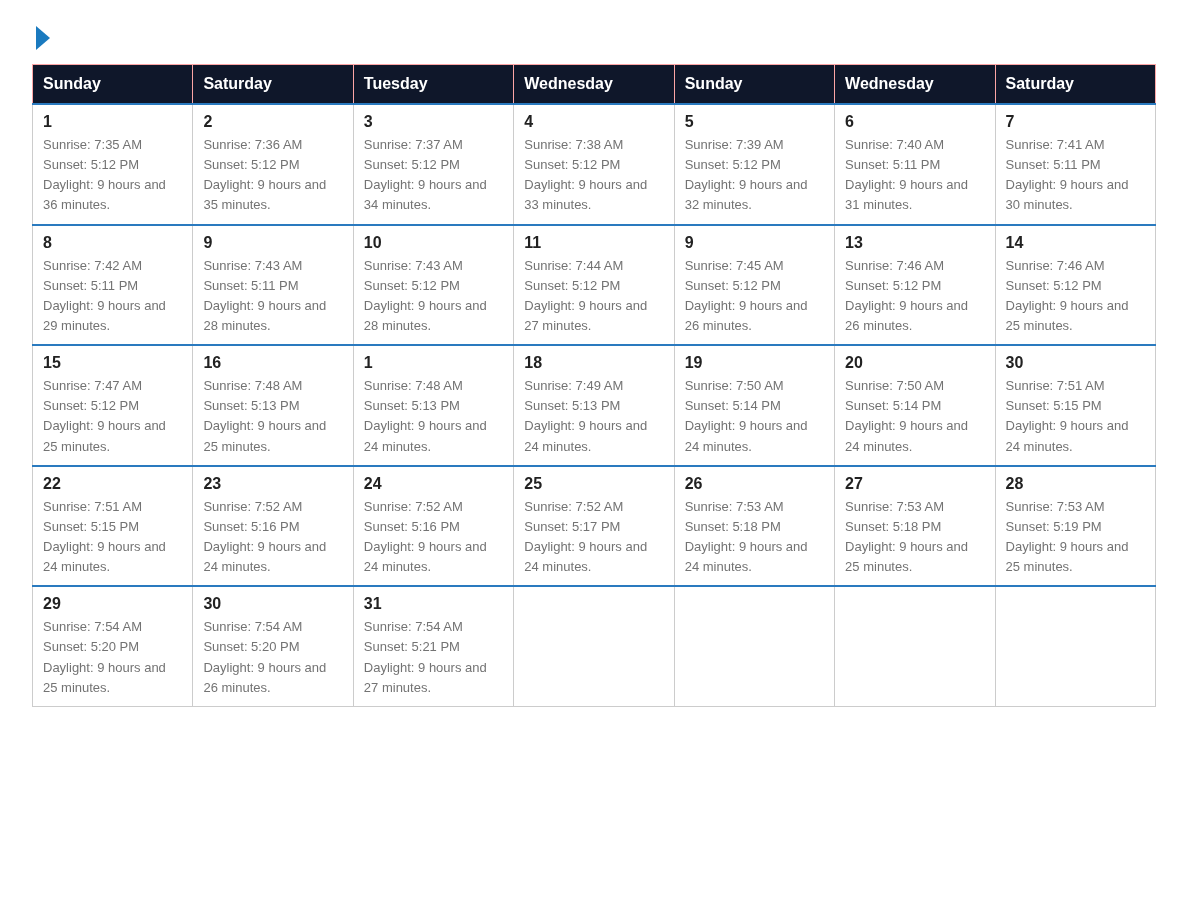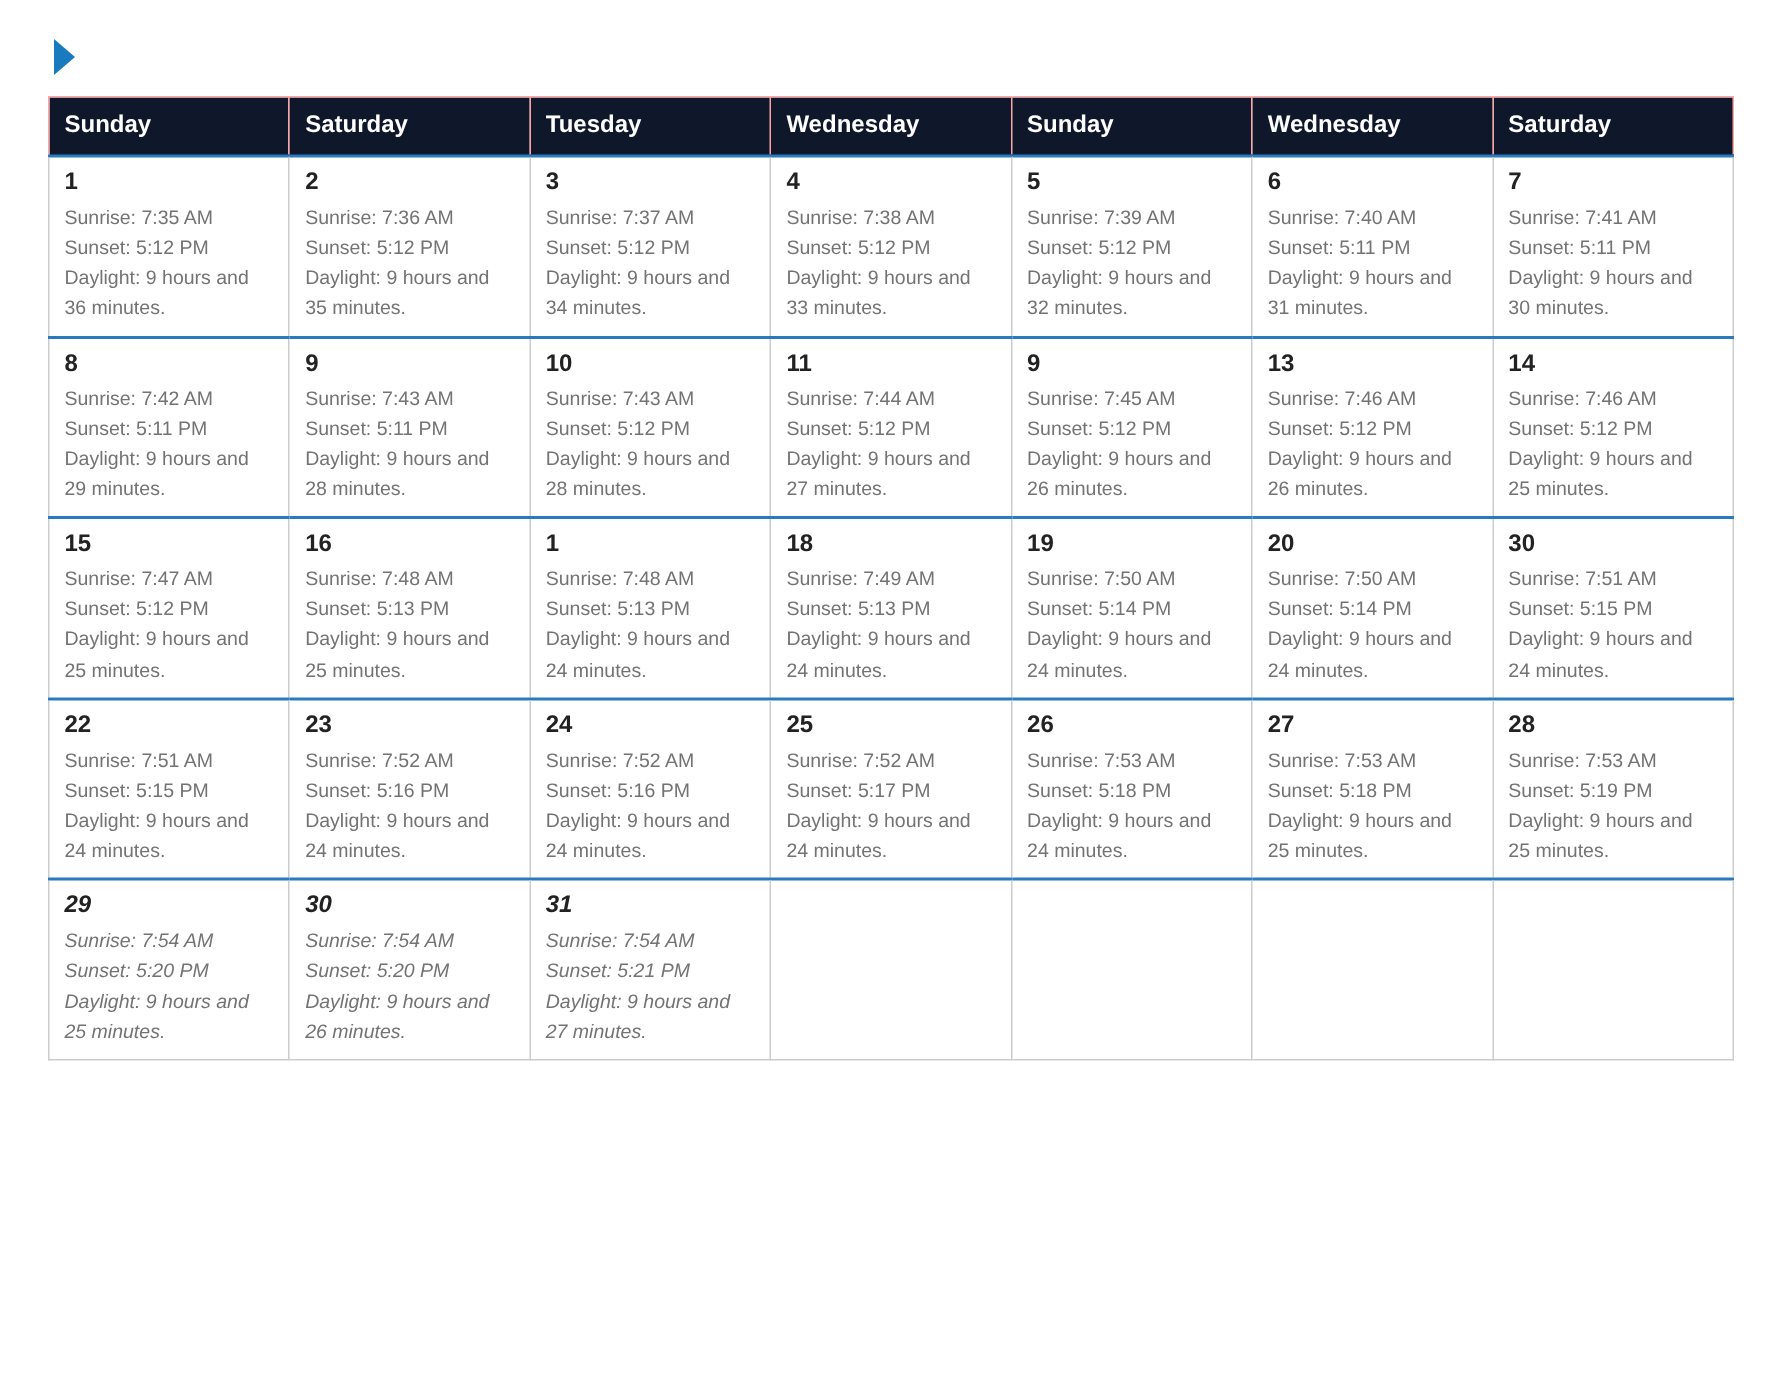--- a/index.html
+++ b/index.html
@@ -95,21 +95,20 @@
       display: block;
       margin-bottom: 4px;
     }
     .day-info {
       font-size: 13px;
       line-height: 1.55;
       color: #737373;
     }
     tbody tr:last-child td {
       height: 100px;
-      font-style: italic;
     }
   </style>
 </head>
 <body>
 
 <div class="header">
   <div class="logo">
     <div class="logo-top">
       <span class="logo-general"></span>
       <div class="logo-arrow"></div>

